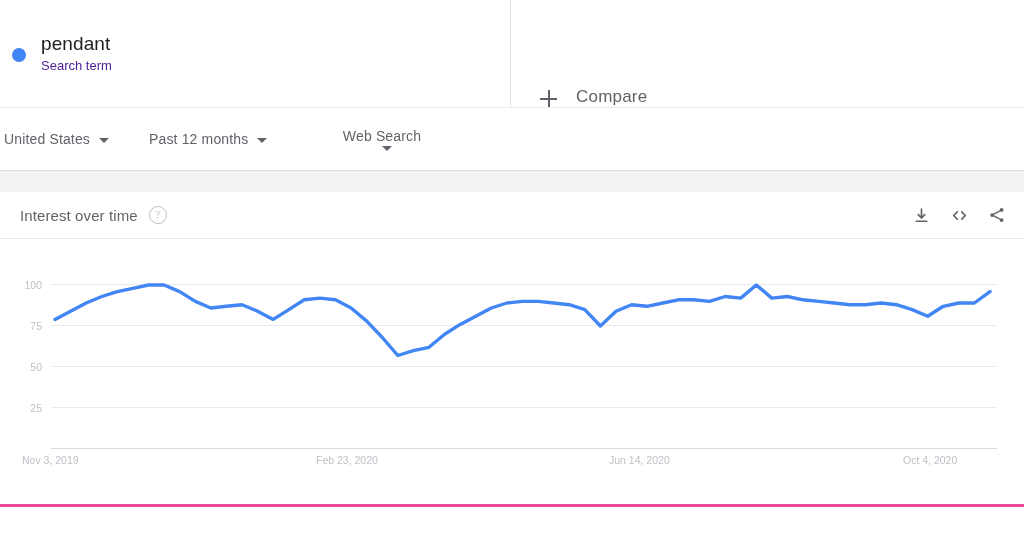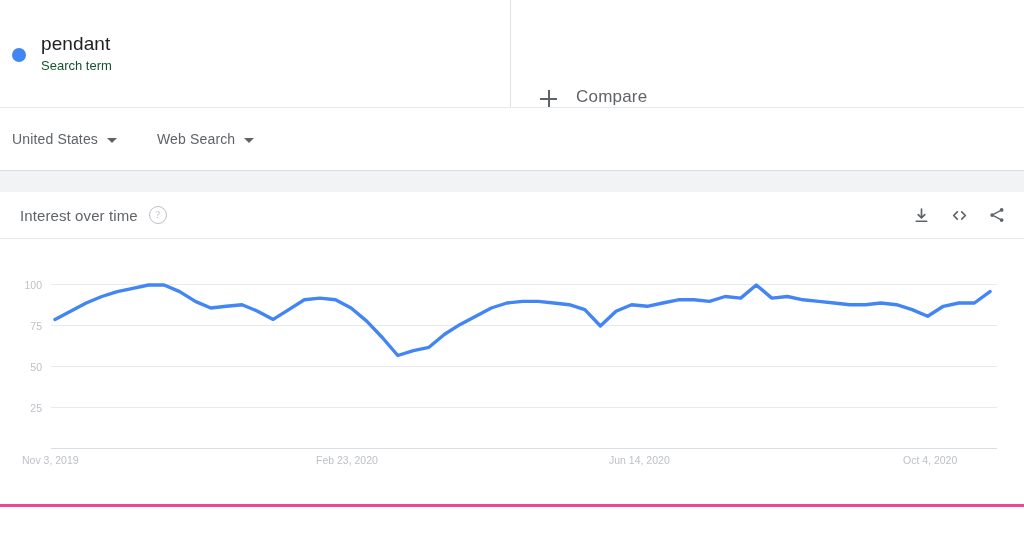--- a/index.html
+++ b/index.html
@@ -41,21 +41,21 @@
   }
   .term-text { line-height: 1.15; }
   .term-title {
     font-size: 19px;
     color: #202124;
     letter-spacing: .1px;
     margin-bottom: 5px;
   }
   .term-sub {
     font-size: 13px;
-    color: #14532d;
+    color: #4c1d95;
   }
   .compare-cell {
     flex: 1;
     display: flex;
     align-items: flex-end;
     padding-left: 29px;
     margin-top: 11px;
   }
   .plus-icon {
     position: relative;
@@ -75,21 +75,21 @@
     font-size: 17px;
     color: #5f6368;
     letter-spacing: .2px;
   }
 
   
   .filter-bar {
     height: 63px;
     display: flex;
     align-items: center;
-    padding-left: 12px;
+    padding-left: 4px;
     box-sizing: border-box;
     border-bottom: 1px solid #dadce0;
     background: #fff;
   }
   .filter {
     display: flex;
     align-items: center;
     margin-right: 0;
     cursor: pointer;
   }
@@ -102,21 +102,21 @@
     width: 0; height: 0;
     border-left: 5px solid transparent;
     border-right: 5px solid transparent;
     border-top: 5px solid #5f6368;
     margin-left: 9px;
     margin-top: 2px;
   }
   .f1 { width: 145px; }
   .f2 { width: 163px; }
   .f3 { width: 147px; }
-  .f4 { width: 140px; }
+  .f4 { width: 140px; flex-direction: column; }
 
   
   .grey-gap {
     height: 21px;
     background: #f1f3f4;
   }
 
   
   .card {
     background: #fff;
@@ -192,20 +192,24 @@
     <span class="plus-icon"></span>
     <span class="compare-label">Compare</span>
   </div>
 </div>
 
 <div class="filter-bar">
   <div class="filter f1">
     <span class="filter-label">United States</span>
     <span class="caret"></span>
   </div>
+  <div class="filter f2">
+    <span class="filter-label">Past 12 months</span>
+    <span class="caret"></span>
+  </div>
   <div class="filter f4">
     <span class="filter-label">Web Search</span>
     <span class="caret"></span>
   </div>
 </div>
 
 <div class="grey-gap"></div>
 
 <div class="card">
   <div class="card-header">

